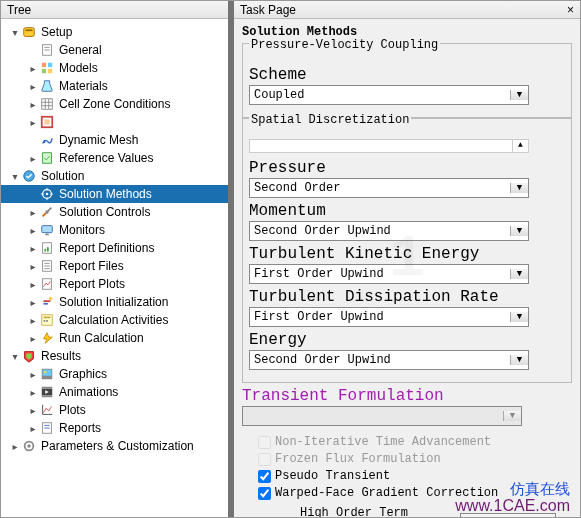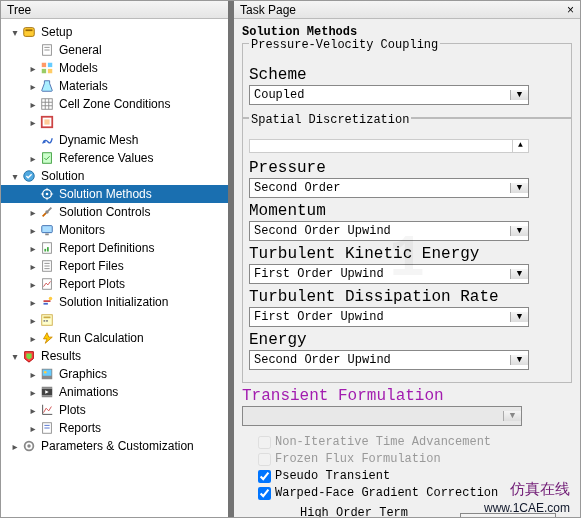--- a/index.html
+++ b/index.html
@@ -227,20 +227,21 @@
           <div class="tree-item lvl2">
             <span class="exp">▸</span>
             <span class="ico">
               <svg viewBox="0 0 16 16">
                 <rect x="2" y="2" width="12" height="12" fill="#ffc" stroke="#ca4"></rect>
                 <rect x="4" y="4" width="8" height="2" fill="#ca4"></rect>
                 <rect x="4" y="8" width="2" height="2" fill="#888"></rect>
                 <rect x="7" y="8" width="2" height="2" fill="#888"></rect>
               </svg>
             </span>
+            <span class="tree-label">Calculation Activities</span>
           </div>
           <div class="tree-item lvl2">
             <span class="exp">▸</span>
             <span class="ico">
               <svg viewBox="0 0 16 16">
                 <path d="M8 2 L10 7 L14 7 L6 14 L8 9 L4 9 Z" fill="#fc0" stroke="#c80"></path>
               </svg>
             </span>
             <span class="tree-label">Run Calculation</span>
           </div>
@@ -400,17 +401,17 @@
       </div>
       <div class="chk-row inline">
         <input type="checkbox" style="">
         <span>High Order Term Relaxation</span>
         <button class="btn">Options...</button>
       </div>
 
       <div style="height:8px;"></div>
       <button class="btn">Default</button>
 
-      <div style="position:absolute;bottom:18px;right:10px;color:#701a75;font-family:'Microsoft YaHei';font-size:15px;text-align:right;">仿真在线</div>
-      <div style="position:absolute;bottom:2px;right:10px;color:#0f172a;font-family:Arial;font-size:12px;">www.1CAE.com</div>
+      <div style="position:absolute;bottom:18px;right:10px;color:#1d4ed8;font-family:'Microsoft YaHei';font-size:15px;text-align:right;">仿真在线</div>
+      <div style="position:absolute;bottom:2px;right:10px;color:#701a75;font-family:Arial;font-size:16px;">www.1CAE.com</div>
     </div>
   </div>
 </div>
 
 </body></html>

